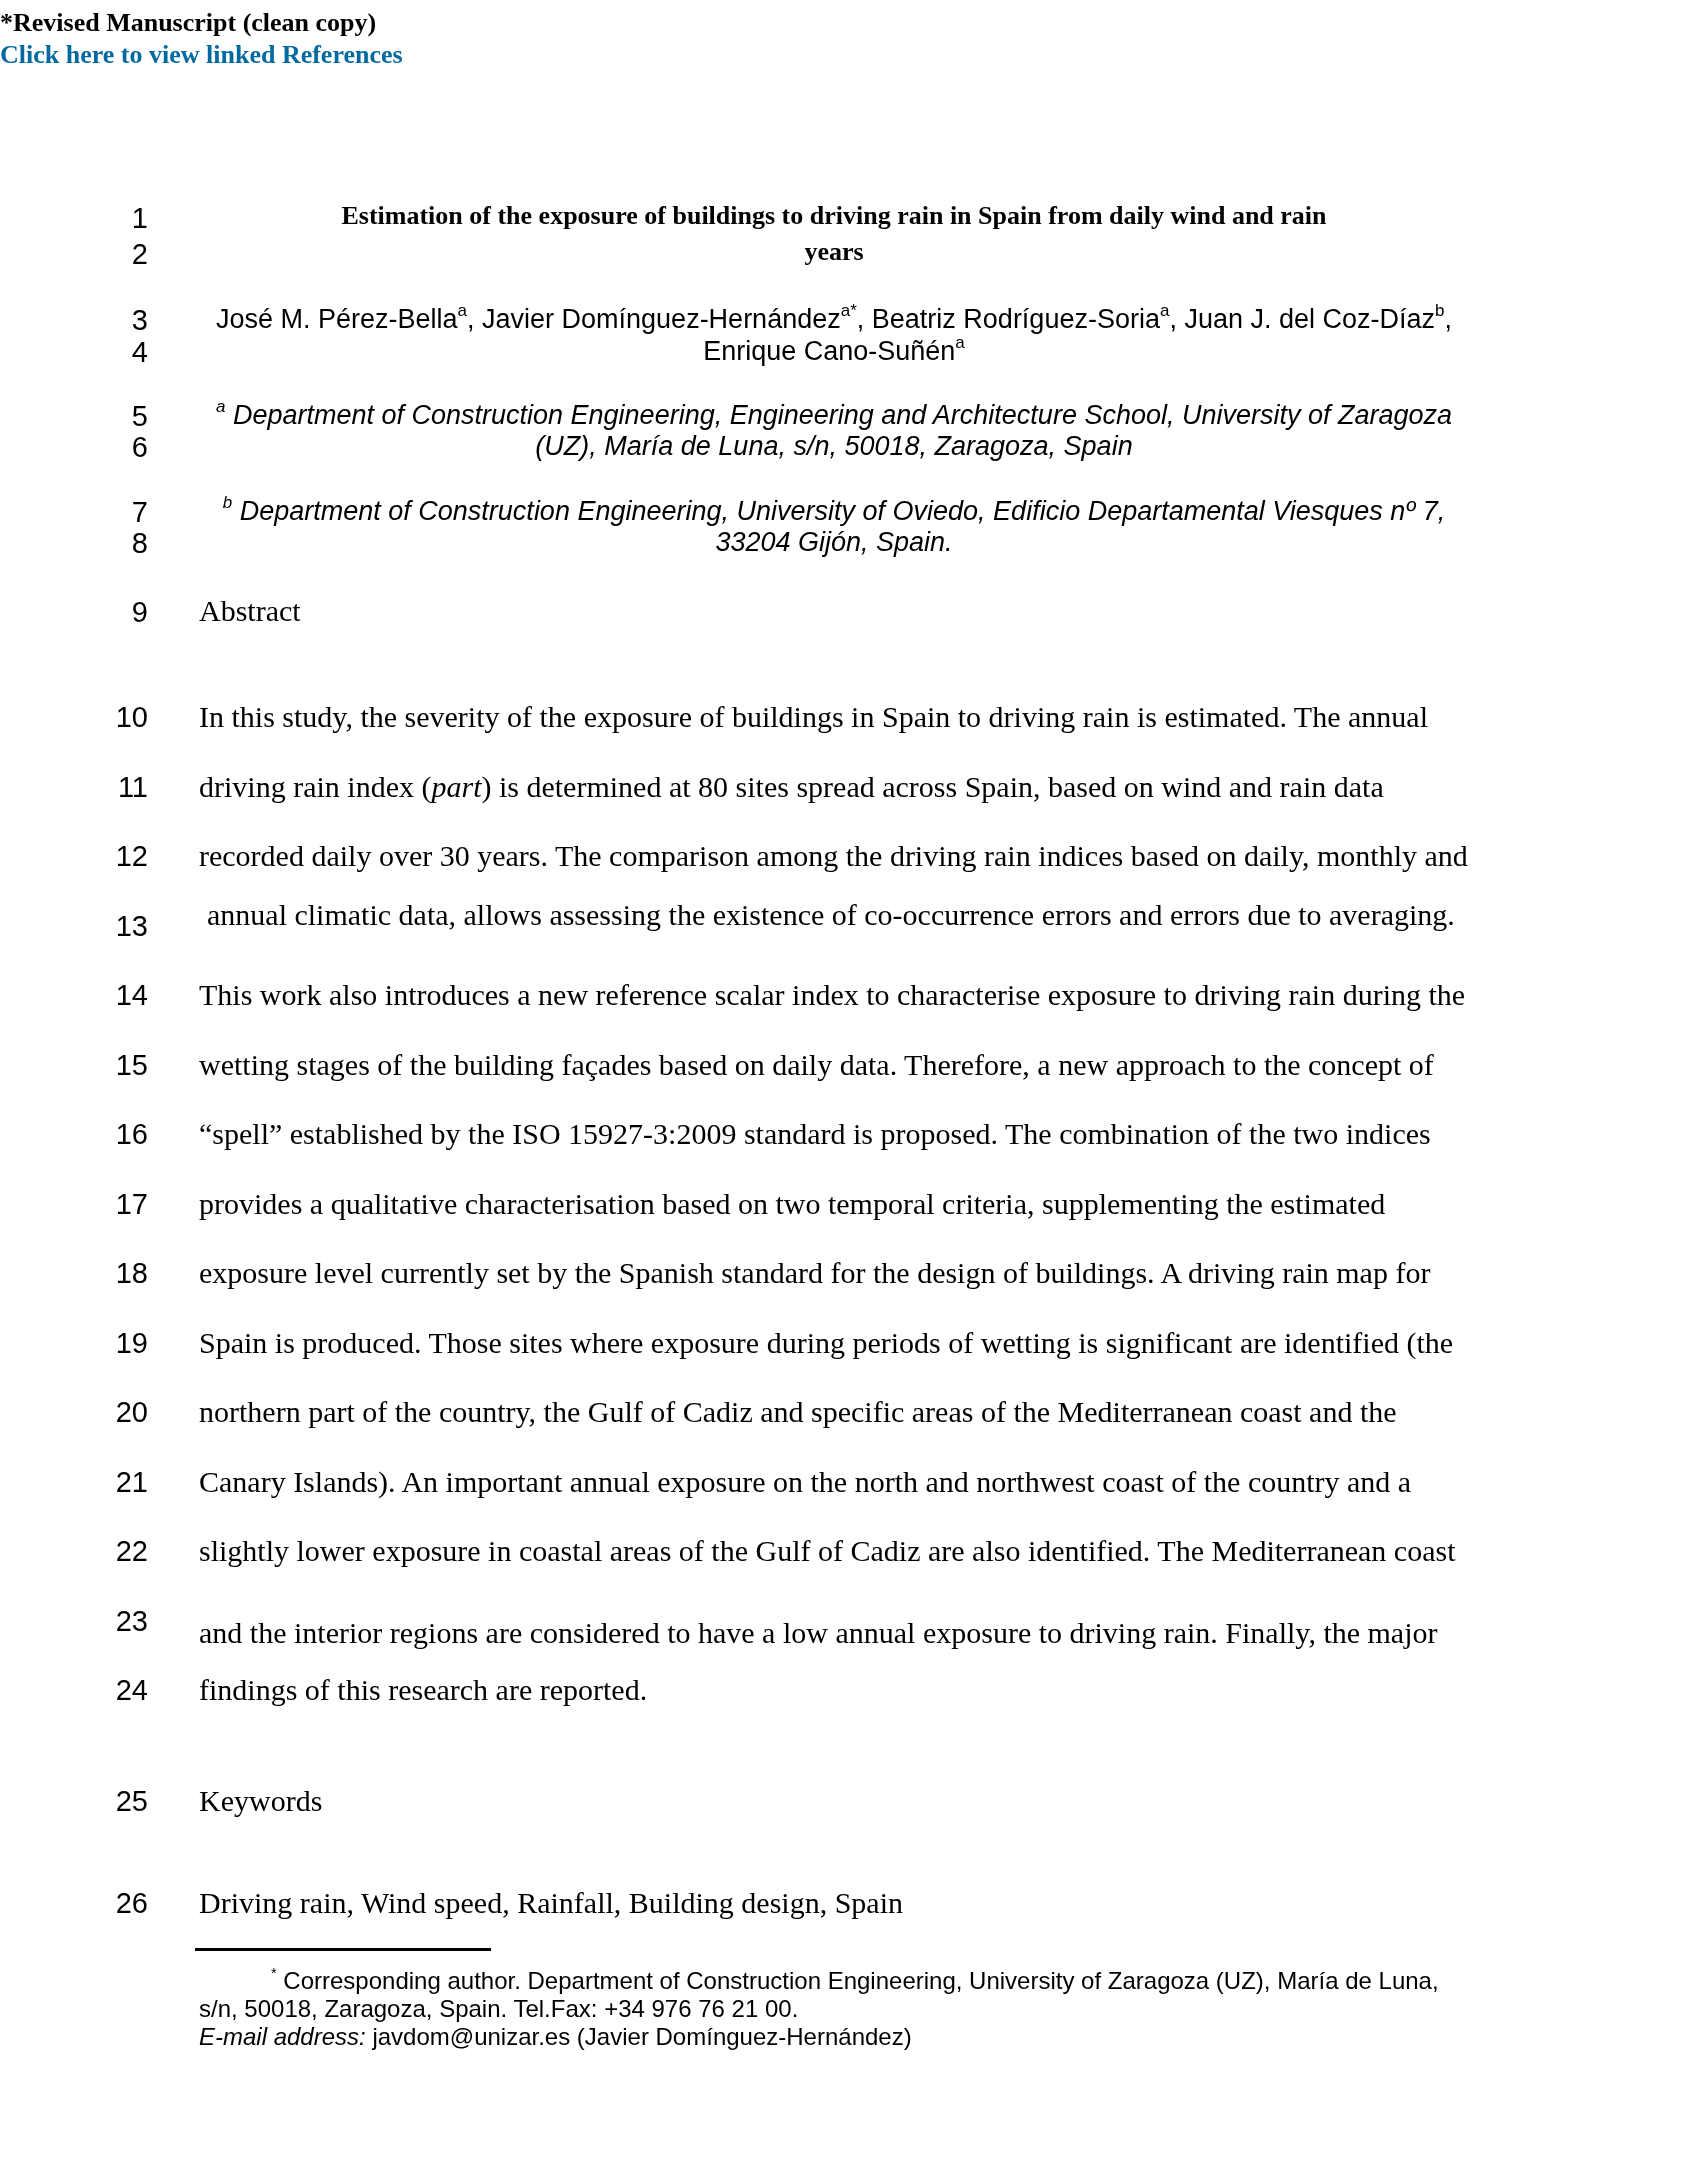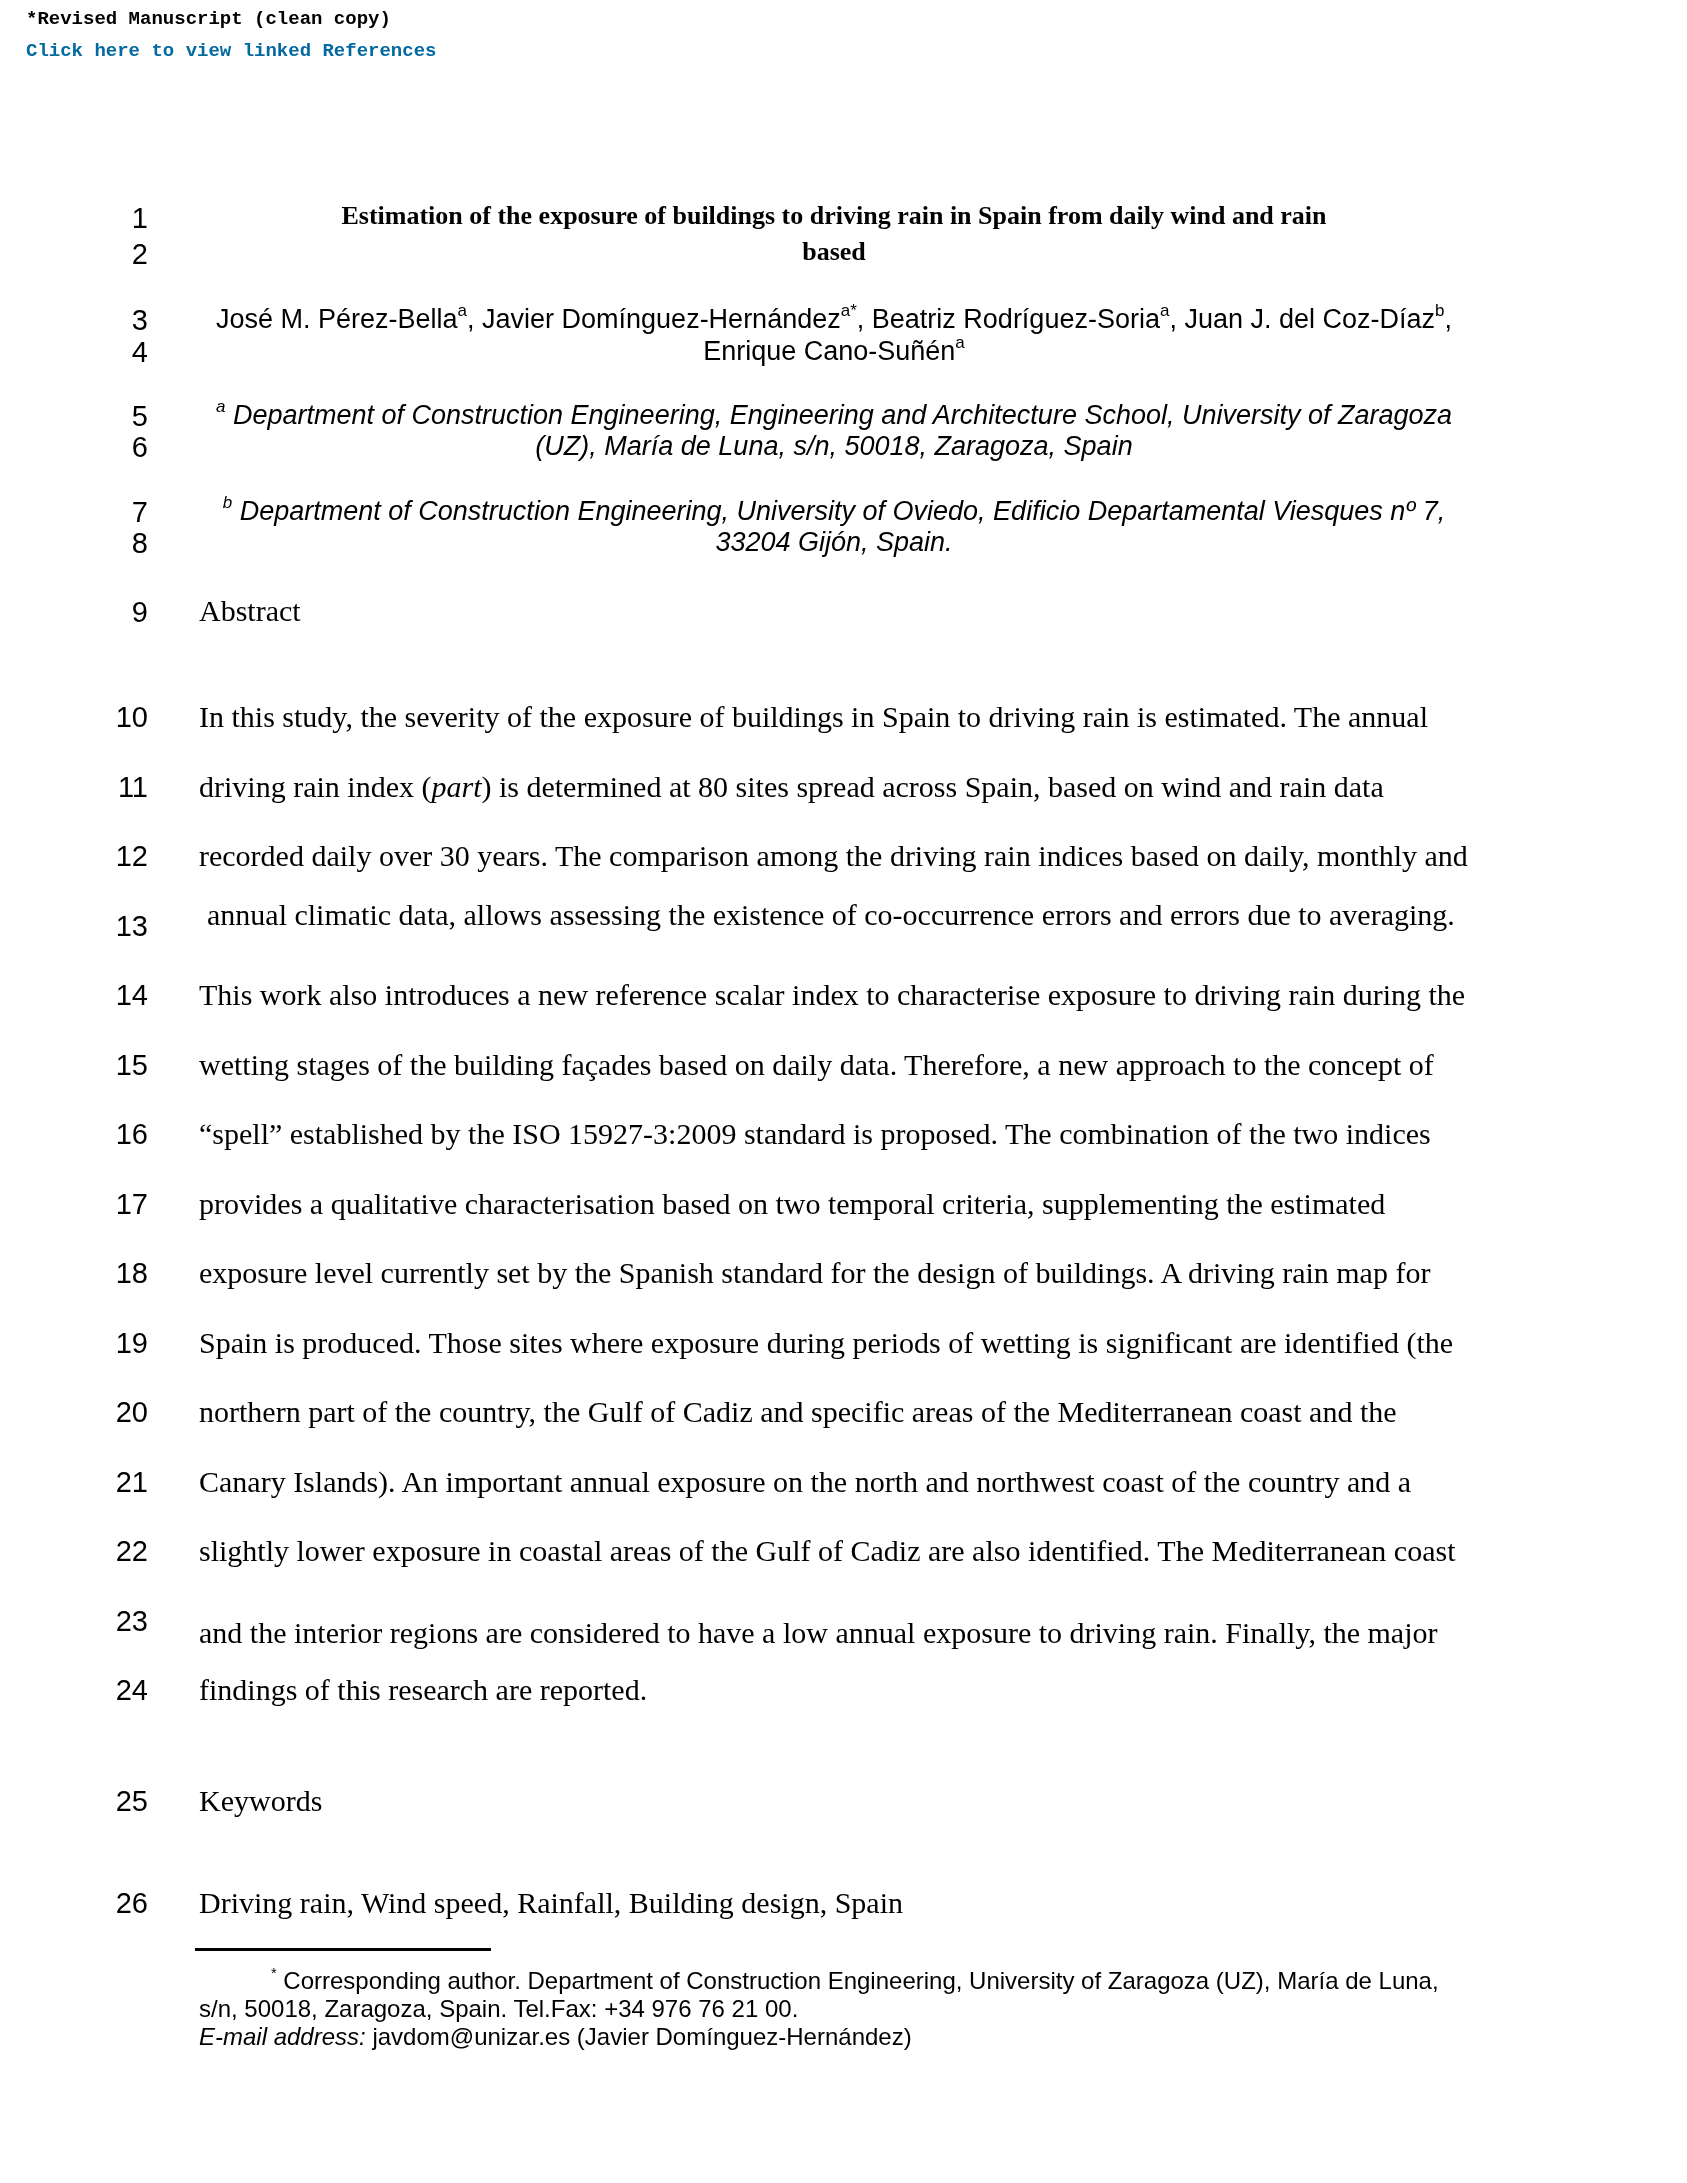--- a/index.html
+++ b/index.html
@@ -1,18 +1,18 @@
 <!DOCTYPE html>
 <html style="font-size:10.6px"><head>
 <meta charset="utf-8">
 <style>
   html, body { margin: 0; padding: 0; background: #ffffff; }
   body { width: 1688px; height: 2183px; position: relative; overflow: hidden; color: #000; }
   .abs { position: absolute; white-space: nowrap; }
-  .hdr { font-family: Liberation Mono, monospace; font-weight: bold; font-size: 19px; left: 26px; }
+  .hdr { font-family: Liberation Serif, serif; font-weight: bold; font-size: 26px; left: 0; }
   .hdr-link { color: #0369a1; text-decoration: none; cursor: pointer; }
   .ln { position: absolute; left: 106px; width: 42px; text-align: right; font-family: "Liberation Sans", sans-serif; font-size: 29px; line-height: 1; }
   .title { font-family: "Liberation Serif", serif; font-weight: bold; font-size: 26px; line-height: 1; }
   .center { position: absolute; left: 192px; width: 1284px; text-align: center; }
   .sans { font-family: "Liberation Sans", sans-serif; font-size: 27px; line-height: 1; }
   .ital { font-style: italic; }
   .body-text { position: absolute; left: 199px; font-family: "Liberation Serif", serif; font-size: 30px; line-height: 1; white-space: nowrap; }
   .heading { font-weight: normal; }
   sup { font-size: 17px; vertical-align: 12px; line-height: 0; }
   .fn-rule { position: absolute; left: 195px; top: 1948px; width: 296px; height: 2.6px; background: #000; }
@@ -21,21 +21,21 @@
 </style>
 </head>
 <body>
 
 <div class="abs hdr" style="top:8px;">*Revised Manuscript (clean copy)</div>
 <a class="abs hdr hdr-link" style="top:40px;">Click here to view linked References</a>
 
 <div class="ln" style="top:204px;">1</div>
 <div class="center title" style="top:203px;">Estimation of the exposure of buildings to driving rain in Spain from daily wind and rain</div>
 <div class="ln" style="top:240px;">2</div>
-<div class="center title" style="top:239px;">based</div>
+<div class="center title" style="top:239px;">years</div>
 
 <div class="ln" style="top:306px;">3</div>
 <div class="center sans" style="top:306px;">
   <span>José M. Pérez-Bella</span><sup>a</sup>, <span>Javier Domínguez-Hernández</span><sup>a*</sup>, <span>Beatriz Rodríguez-Soria</span><sup>a</sup>, <span>Juan J. del Coz-Díaz</span><sup>b</sup>,
 </div>
 <div class="ln" style="top:338px;">4</div>
 <div class="center sans" style="top:338px;">
   <span>Enrique Cano-Suñén</span><sup>a</sup>
 </div>
 

